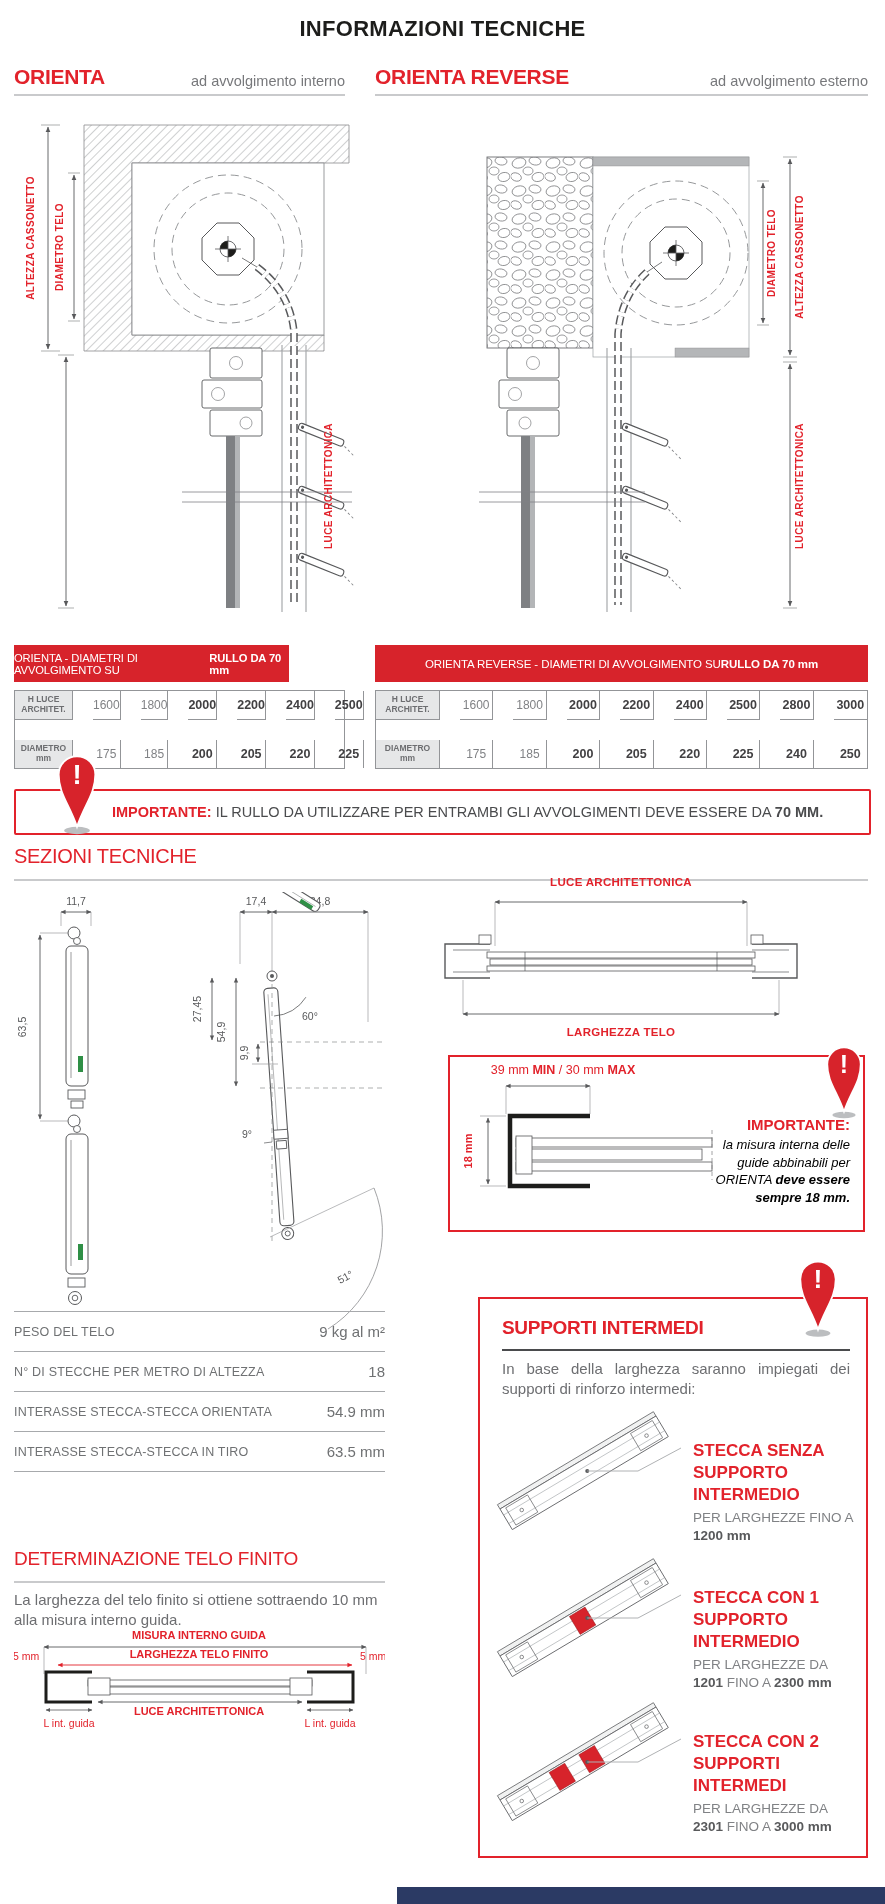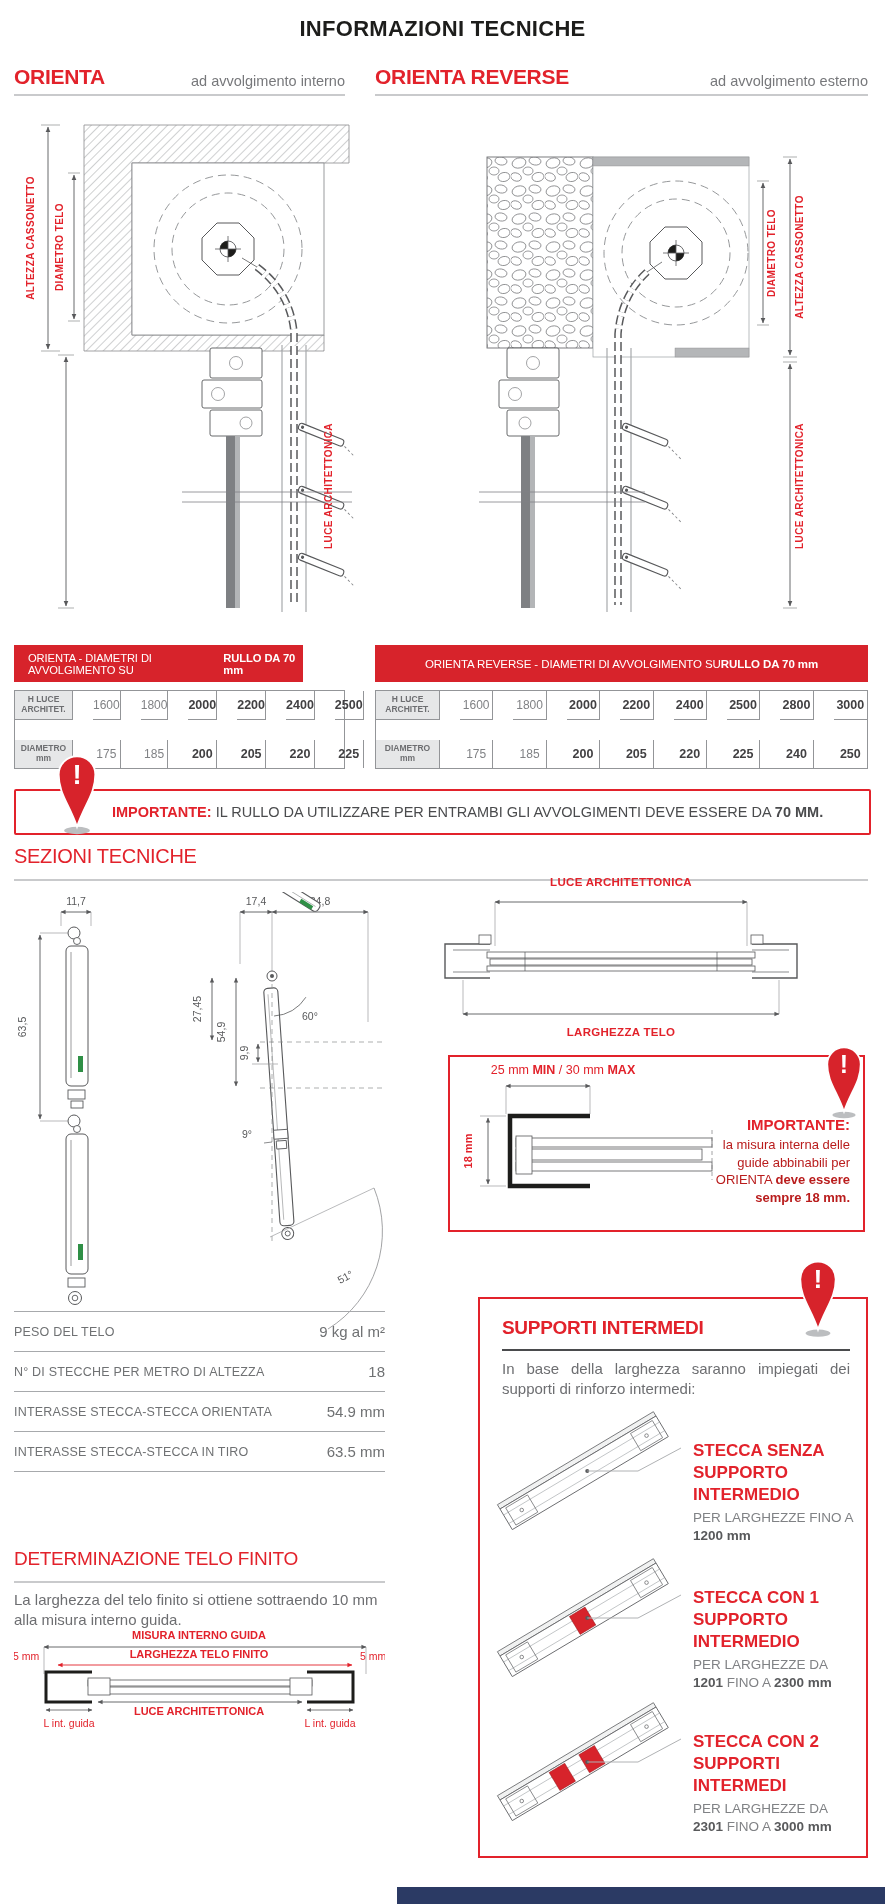--- a/index.html
+++ b/index.html
@@ -35,21 +35,21 @@
   .hr{position:absolute;border-top:2px solid #c9cacc;height:0;}
   .specs{position:absolute;left:14px;top:1311px;width:371px;border-bottom:1px solid #a7a9ac;}
   .spec-row{display:flex;justify-content:space-between;align-items:center;height:39px;border-top:1px solid #a7a9ac;}
   .spec-row .lab{font-size:12.5px;color:#6f7173;letter-spacing:.2px;}
   .spec-row .val{font-size:15px;color:#6f7173;}
   .para{position:absolute;font-size:15px;color:#6d6e71;line-height:1.35;margin:0;}
   .gbox{position:absolute;left:448px;top:1055px;width:417px;height:177px;border:2px solid #e2222b;box-sizing:border-box;}
   .gb-dim{position:absolute;left:478px;top:1063px;width:170px;text-align:center;font-size:12.5px;color:#e2222b;}
   .gb-note{position:absolute;left:688px;top:1116px;width:162px;text-align:right;}
   .gb-note .t{color:#e2222b;font-weight:bold;font-size:15px;}
-  .gb-note .b{color:#b91c1c;font-size:13px;line-height:1.35;margin-top:3px;}
+  .gb-note .b{color:#000000;font-size:13px;line-height:1.35;margin-top:3px;font-style:italic;}
   .panel{position:absolute;left:478px;top:1297px;width:390px;height:561px;border:2px solid #e2222b;box-sizing:border-box;}
   .panel .ttl{position:absolute;left:22px;top:18px;color:#e2222b;font-weight:bold;font-size:19px;letter-spacing:-.3px;}
   .panel .uline{position:absolute;left:22px;right:16px;top:50px;border-top:2px solid #4a4b4d;}
   .panel .intro{position:absolute;left:22px;right:16px;top:60px;font-size:15px;color:#6d6e71;
                 line-height:1.35;text-align:justify;}
   .sitem{position:absolute;left:8px;width:374px;height:145px;}
   .sitem svg{position:absolute;left:0;top:0;}
   .sitem .lbl{position:absolute;left:205px;top:36px;width:165px;}
   .sitem .lbl .t{color:#e2222b;font-weight:bold;font-size:17px;line-height:1.3;}
   .sitem .lbl .d{color:#808285;font-size:13.5px;line-height:1.3;margin-top:3px;}
@@ -200,21 +200,21 @@
     <line x1="408" y1="57" x2="422" y2="57" stroke="#8a8c8e" stroke-width="0.7"></line>
     <line x1="408" y1="257" x2="422" y2="257" stroke="#8a8c8e" stroke-width="0.7"></line>
     <line x1="415" y1="59" x2="415" y2="255" stroke="#58595b" stroke-width="0.9" marker-start="url(#aB)" marker-end="url(#aB)"></line>
     <text class="rlab" x="428" y="157" text-anchor="middle" transform="rotate(-90 428 157)">ALTEZZA CASSONETTO</text>
     <line x1="408" y1="262" x2="422" y2="262" stroke="#8a8c8e" stroke-width="0.7"></line>
     <line x1="408" y1="508" x2="422" y2="508" stroke="#8a8c8e" stroke-width="0.7"></line>
     <line x1="415" y1="264" x2="415" y2="506" stroke="#58595b" stroke-width="0.9" marker-start="url(#aB)" marker-end="url(#aB)"></line>
     <text class="rlab" x="428" y="386" text-anchor="middle" transform="rotate(-90 428 386)">LUCE ARCHITETTONICA</text>
   </svg>
 
-  <div class="bar" style="left:14px;width:275px;padding-left:14px;">
+  <div class="bar" style="left:14px;width:275px;">
       <span>ORIENTA - DIAMETRI DI AVVOLGIMENTO SU </span>
       <span class="seg-b">RULLO DA 70 mm</span>
     </div>
   <div class="bar" style="left:375px;width:493px;font-size:11.5px;">
       <span>ORIENTA REVERSE - DIAMETRI DI AVVOLGIMENTO SU </span>
       <span class="seg-b">RULLO DA 70 mm</span>
     </div>
 
   <div class="dtable" id="tblL" style="left:14px;width:331px;grid-template-columns:58px repeat(8,1fr);">
       <div class="cell hdr">H LUCE
@@ -379,21 +379,21 @@
     <rect x="112" y="94" width="268" height="5" fill="#fff" stroke="#58595b" stroke-width="0.8"></rect>
     <line x1="150" y1="80" x2="150" y2="99" stroke="#58595b" stroke-width="0.7"></line>
     <line x1="342" y1="80" x2="342" y2="99" stroke="#58595b" stroke-width="0.7"></line>
     <line x1="88" y1="108" x2="88" y2="142" stroke="#8a8c8e" stroke-width="0.6"></line>
     <line x1="404" y1="108" x2="404" y2="142" stroke="#8a8c8e" stroke-width="0.6"></line>
     <line x1="88" y1="142" x2="404" y2="142" stroke="#58595b" stroke-width="0.9" marker-start="url(#aS3)" marker-end="url(#aS3)"></line>
     <text class="rlab2" x="246" y="164" text-anchor="middle">LARGHEZZA TELO</text>
   </svg>
 
   <div class="gbox"></div>
-  <div class="gb-dim"><span>25 mm </span><span class="seg-b">MIN</span><span> / 30 mm </span><span class="seg-b">MAX</span></div>
+  <div class="gb-dim"><span>39 mm </span><span class="seg-b">MIN</span><span> / 30 mm </span><span class="seg-b">MAX</span></div>
   <svg class="draw" style="left:458px;top:1068px;" width="260" height="150" viewBox="0 0 260 150">
     <defs>
         <marker id="aG" viewBox="0 0 10 10" refX="8.5" refY="5" markerWidth="6" markerHeight="6" orient="auto-start-reverse">
           <path d="M0,1 L9,5 L0,9 Z" fill="#58595b"></path>
         </marker>
       </defs>
     <line x1="48" y1="18" x2="132" y2="18" stroke="#58595b" stroke-width="0.9" marker-start="url(#aG)" marker-end="url(#aG)"></line>
     <line x1="48" y1="18" x2="48" y2="46" stroke="#8a8c8e" stroke-width="0.6"></line>
     <line x1="132" y1="18" x2="132" y2="46" stroke="#8a8c8e" stroke-width="0.6"></line>
     <path d="M132,48 H52 V118 H132" fill="none" stroke="#1d1d1b" stroke-width="4.5"></path>

